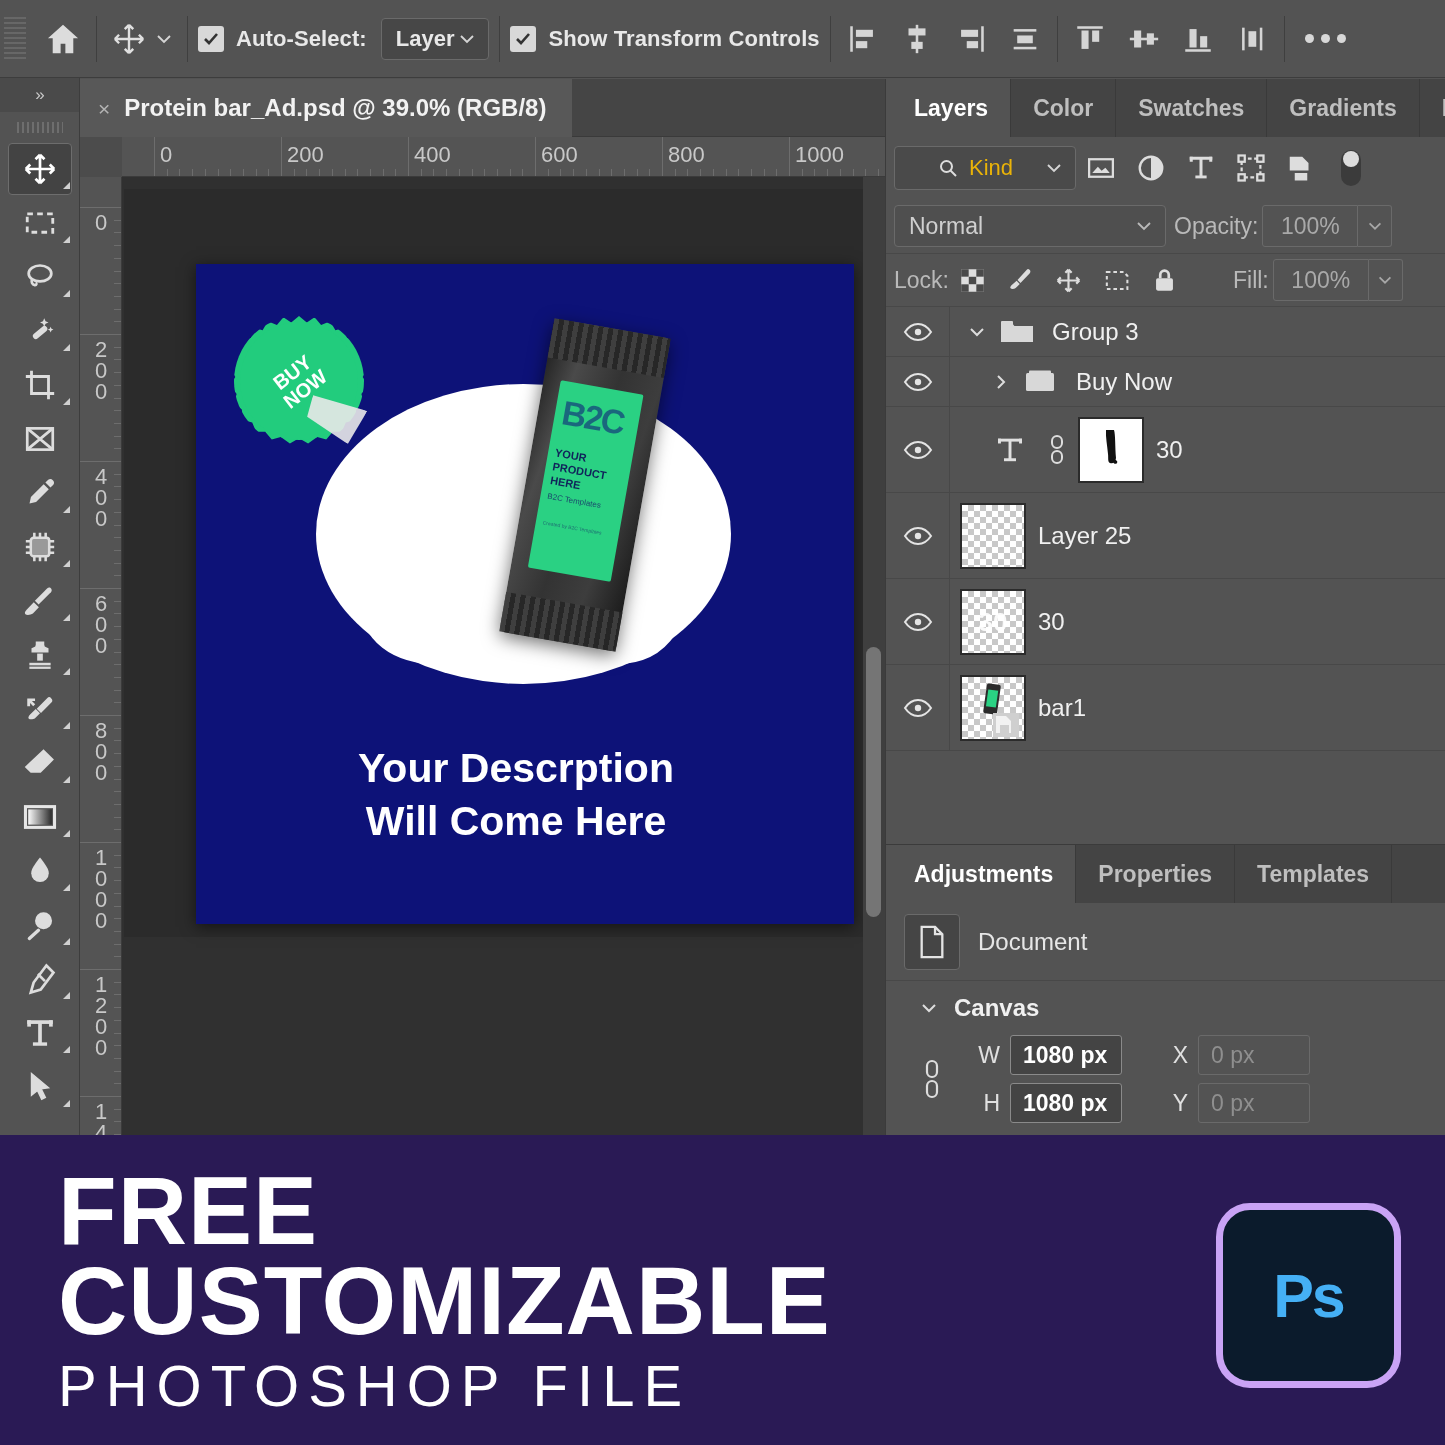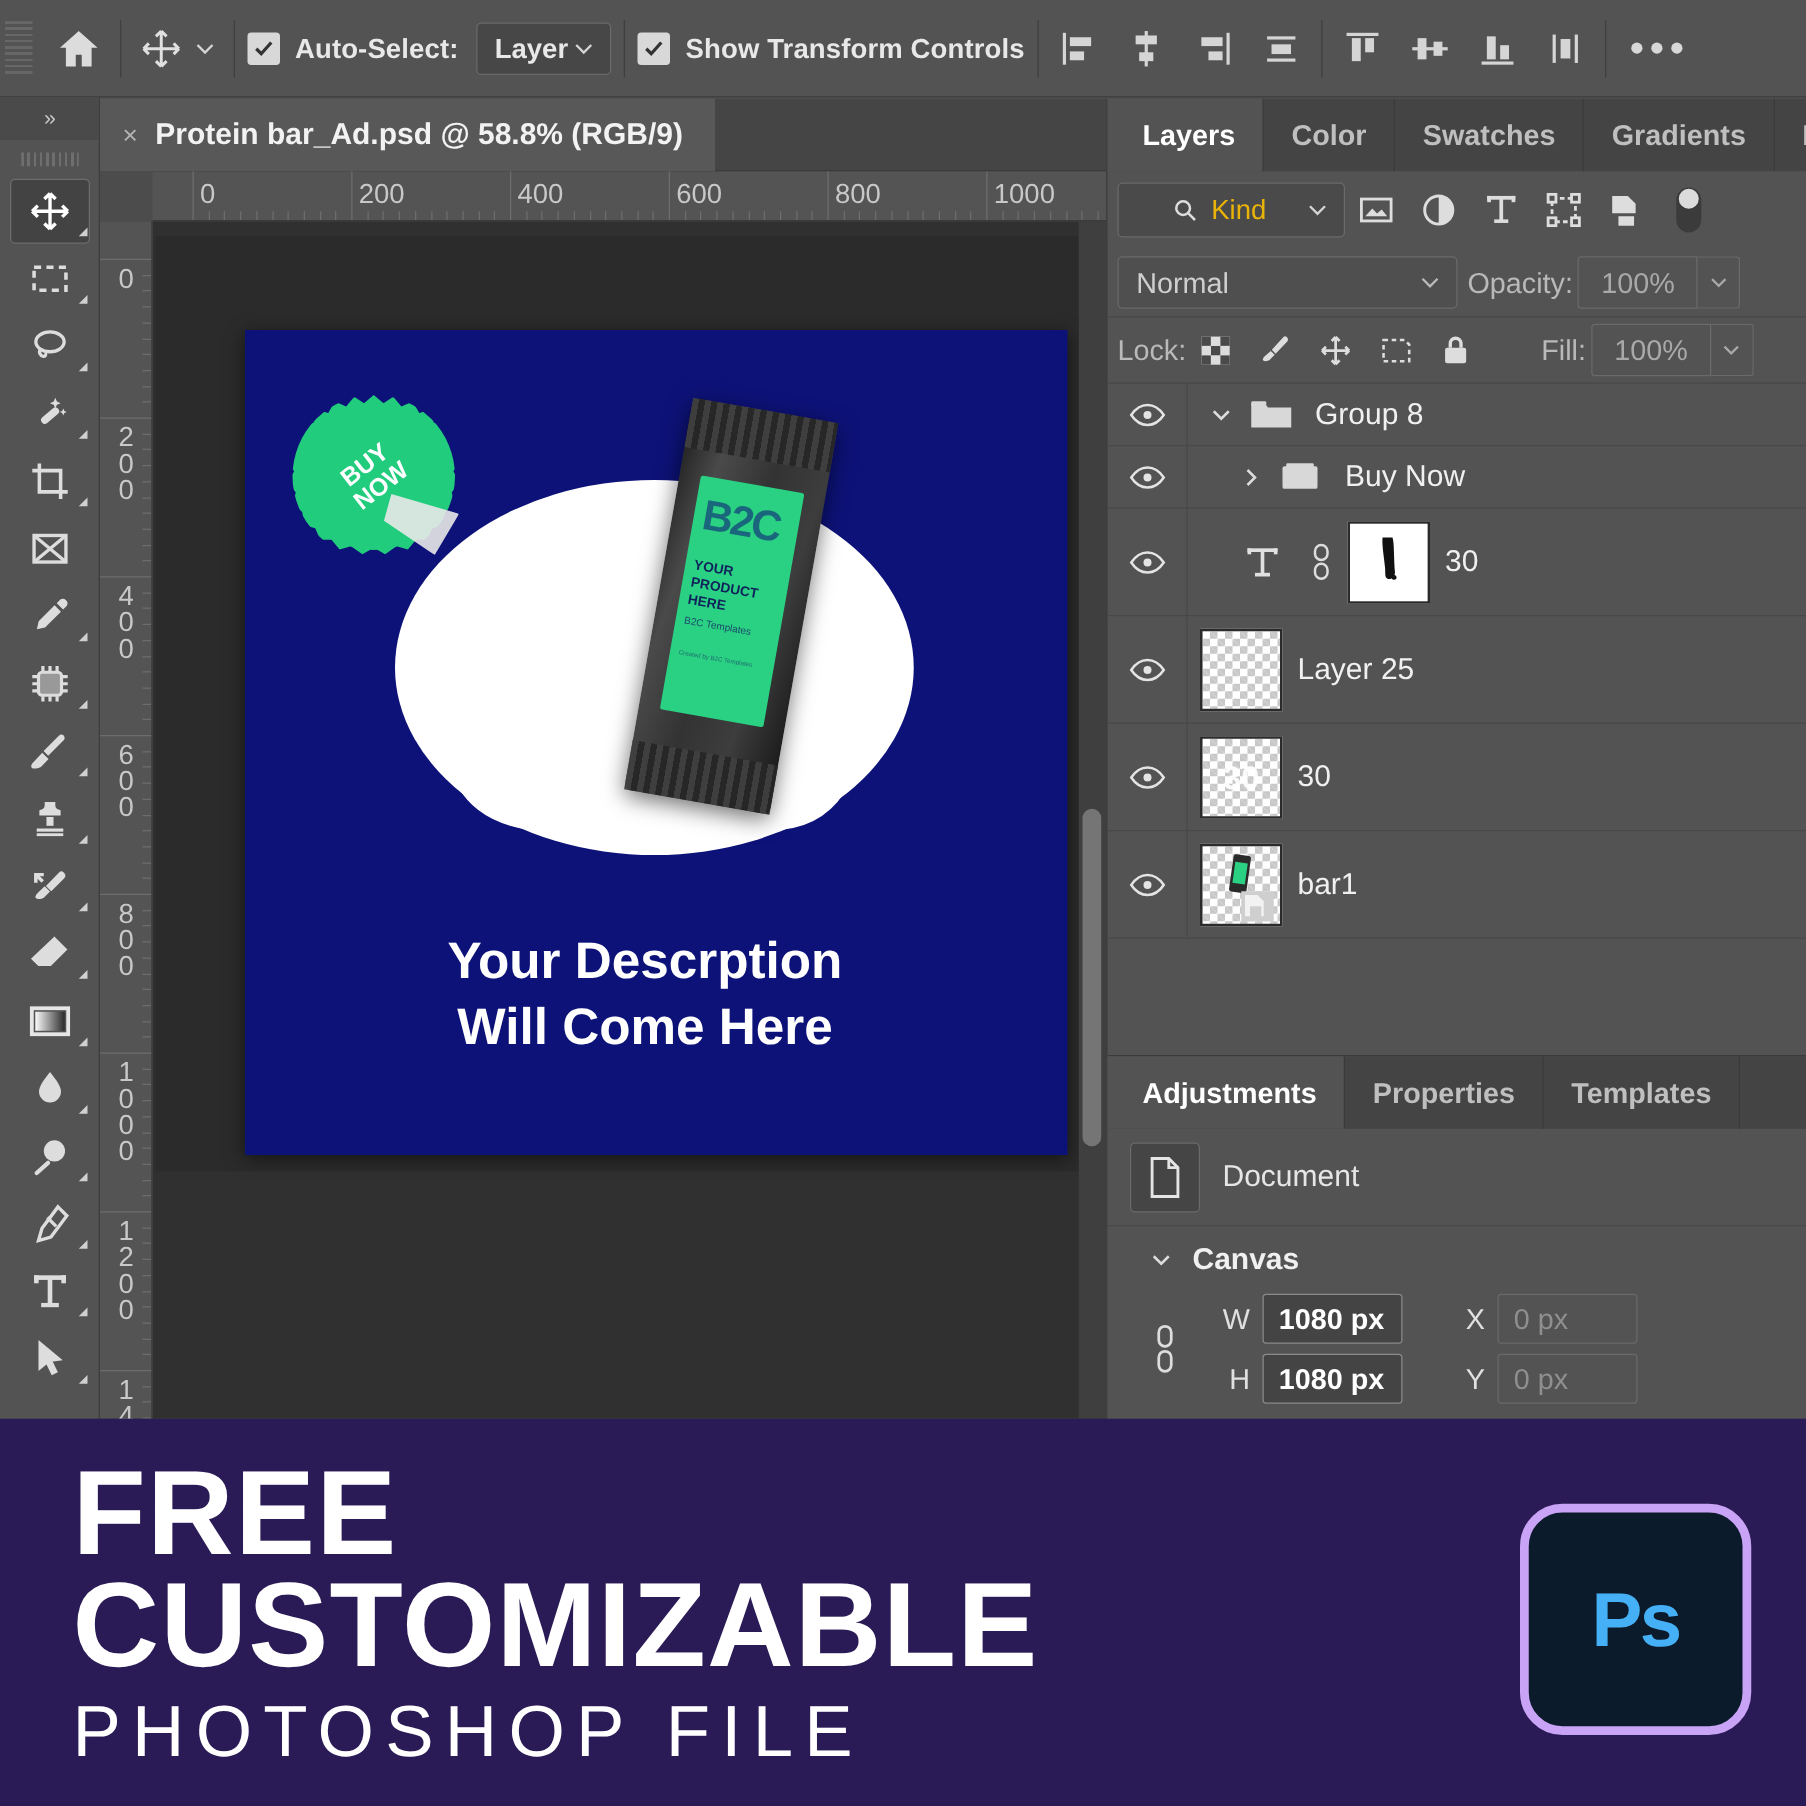--- a/index.html
+++ b/index.html
@@ -334,21 +334,21 @@
     <div class="dots">
         <i></i>
         <i></i>
         <i></i>
       </div>
   </div>
 
   <div class="tabbar">
     <div class="doc-tab">
       <span class="tab-close">×</span>
-      <span class="tab-title">Protein bar_Ad.psd @ 58.8% (RGB/9)</span>
+      <span class="tab-title">Protein bar_Ad.psd @ 39.0% (RGB/8)</span>
     </div>
   </div>
 
   <div class="toolbar">
     <div class="tb-collapse">»</div>
     <div class="tb-grip">
         <i></i>
       </div>
 
     <div class="tool active">
@@ -865,21 +865,21 @@
             <svg width="20" height="20" viewBox="0 0 20 20">
                 <path d="M4 7l6 6 6-6" stroke="#ddd" stroke-width="2" fill="none"></path>
               </svg>
           </div>
           <div class="folder">
             <svg width="34" height="26" viewBox="0 0 34 26" fill="#d8d8d8">
                 <path d="M1 4h11l2.4 3H33v16H1z"></path>
                 <rect x="1" y="2" width="12" height="4" rx="1"></rect>
               </svg>
           </div>
-          <div class="lname">Group 8</div>
+          <div class="lname">Group 3</div>
         </div>
       </div>
 
       <div class="lrow">
         <div class="eye">
           <svg width="30" height="22" viewBox="0 0 30 22" fill="none" stroke="#e4e4e4" stroke-width="2">
               <path d="M2 11c4-6 9-8 13-8s9 2 13 8c-4 6-9 8-13 8S6 17 2 11z"></path>
               <circle cx="15" cy="11" r="3.2" fill="#e4e4e4" stroke="none"></circle>
             </svg>
         </div>

